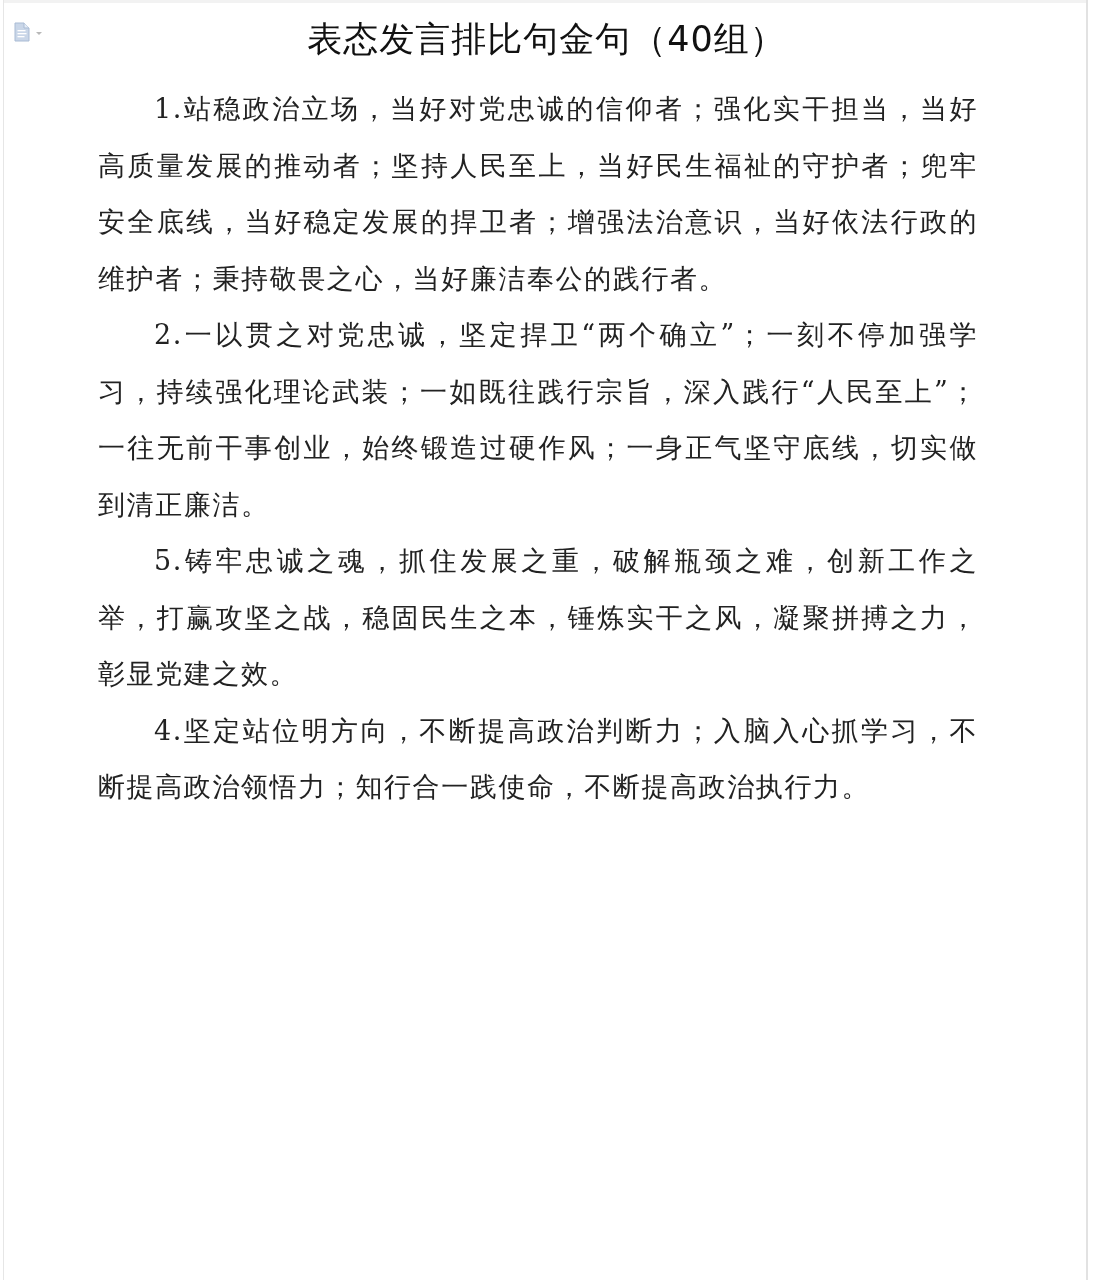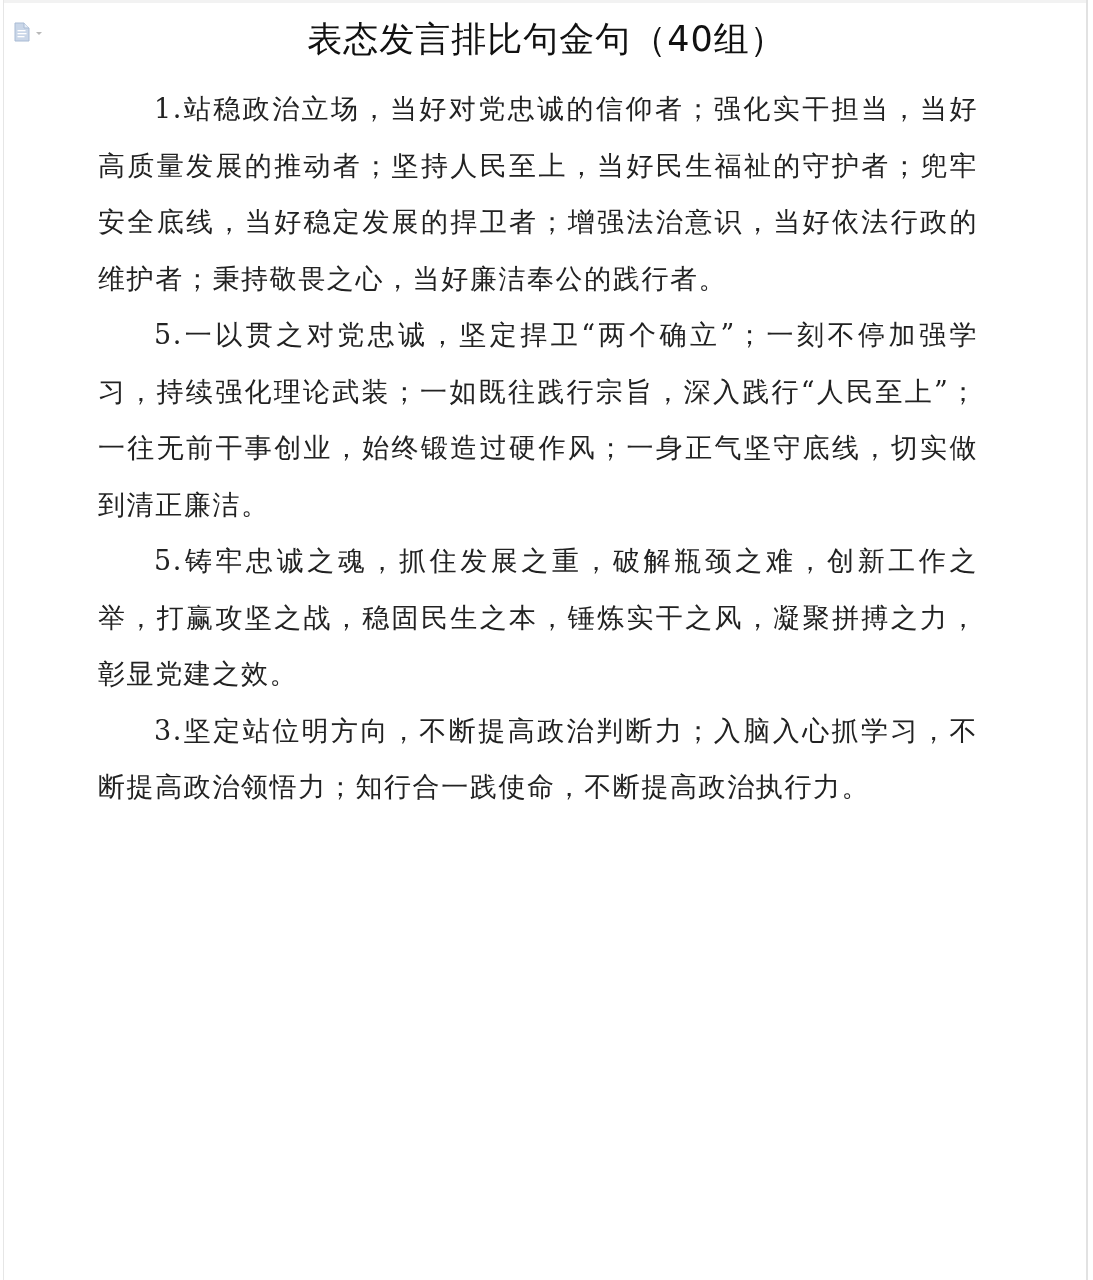--- a/index.html
+++ b/index.html
@@ -95,17 +95,17 @@
       <rect x="3.5" y="11" width="9" height="1.3" fill="#ffffff"></rect>
       <rect x="3.5" y="14" width="7" height="1.3" fill="#ffffff"></rect>
     </svg>
     <span class="caret"></span>
   </div>
 
   <div class="title">表态发言排比句金句（40组）</div>
 
   <div class="content">
     <p class="para">1.站稳政治立场，当好对党忠诚的信仰者；强化实干担当，当好高质量发展的推动者；坚持人民至上，当好民生福祉的守护者；兜牢安全底线，当好稳定发展的捍卫者；增强法治意识，当好依法行政的维护者；秉持敬畏之心，当好廉洁奉公的践行者。</p>
-    <p class="para">5.一以贯之对党忠诚，坚定捍卫“两个确立”；一刻不停加强学习，持续强化理论武装；一如既往践行宗旨，深入践行“人民至上”；一往无前干事创业，始终锻造过硬作风；一身正气坚守底线，切实做到清正廉洁。</p>
+    <p class="para">2.一以贯之对党忠诚，坚定捍卫“两个确立”；一刻不停加强学习，持续强化理论武装；一如既往践行宗旨，深入践行“人民至上”；一往无前干事创业，始终锻造过硬作风；一身正气坚守底线，切实做到清正廉洁。</p>
     <p class="para">5.铸牢忠诚之魂，抓住发展之重，破解瓶颈之难，创新工作之举，打赢攻坚之战，稳固民生之本，锤炼实干之风，凝聚拼搏之力，彰显党建之效。</p>
-    <p class="para">3.坚定站位明方向，不断提高政治判断力；入脑入心抓学习，不断提高政治领悟力；知行合一践使命，不断提高政治执行力。</p>
+    <p class="para">4.坚定站位明方向，不断提高政治判断力；入脑入心抓学习，不断提高政治领悟力；知行合一践使命，不断提高政治执行力。</p>
   </div>
 </div>
 
 </body></html>

